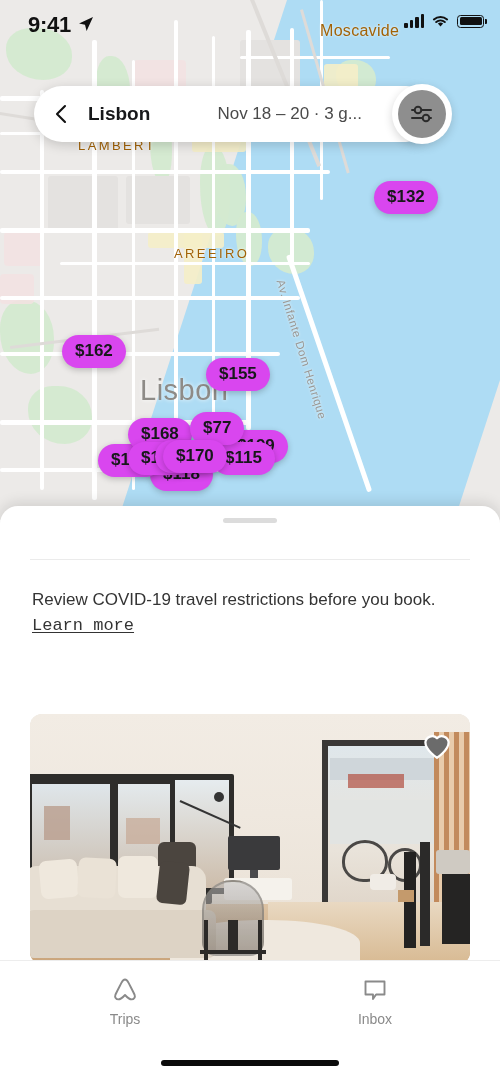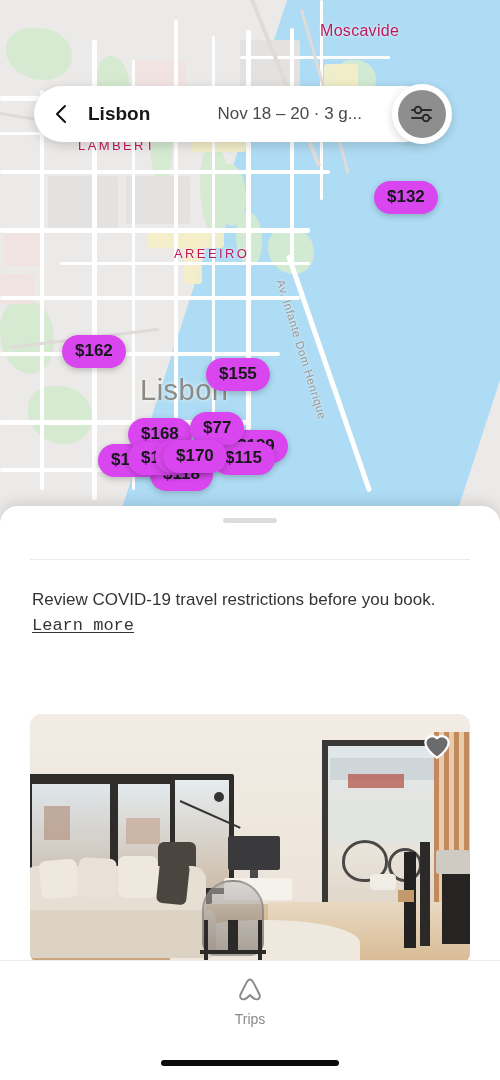--- a/index.html
+++ b/index.html
@@ -29,21 +29,21 @@
   }
   .pinkblock { position:absolute; background:#f3e2e2; border-radius:4px; opacity:.85; }
   .yellowblock { position:absolute; background:#f5eec8; border-radius:3px; opacity:.9; }
   .greyblock { position:absolute; background:#e4e2e0; border-radius:3px; }
   .road {
     position:absolute; background:#ffffff; border-radius:2px;
   }
   .road-grey { position:absolute; background:#dedbd8; }
 
   .map-label {
-    position:absolute; color:#be185d; font-weight:400;
+    position:absolute; color:#a16207; font-weight:400;
     letter-spacing:2.4px; font-size:13px; white-space:nowrap;
     text-shadow:0 0 3px rgba(255,255,255,.95);
   }
   #label-lisbon {
     position:absolute; left:140px; top:374px; font-size:29px;
     color:#8e8b87; letter-spacing:.5px; font-weight:400;
     text-shadow:0 0 4px rgba(255,255,255,.9);
   }
   #label-avenue {
     position:absolute; left:286px; top:278px;
@@ -249,20 +249,42 @@
         <div class="pin" style="left: 224px; top: 430px; z-index: 4;">$199</div>
         <div class="pin" style="left: 212px; top: 442px; z-index: 5;">$115</div>
         <div class="pin" style="left: 98px; top: 444px; z-index: 2;">$140</div>
         <div class="pin" style="left: 128px; top: 442px; z-index: 6;">$125</div>
         <div class="pin" style="left: 155px; top: 440px; z-index: 7;">$150</div>
         <div class="pin" style="left: 163px; top: 440px; z-index: 10;">$170</div>
         <div class="pin" style="left: 150px; top: 458px; z-index: 1;">$118</div>
       </div>
   </div>
 
+  <div id="statusbar">
+    <div id="status-time">9:41</div>
+    <svg id="status-loc-arrow" viewBox="0 0 16 16">
+      <path d="M15 1 L1 7.4 L7 8.8 L8.6 15 Z" fill="#111"></path>
+    </svg>
+    <div id="status-right">
+      <div class="bars">
+          <i></i>
+          <i></i>
+          <i></i>
+          <i></i>
+        </div>
+      <svg width="19" height="14" viewBox="0 0 19 14">
+        <path d="M9.5 12.6 L6.9 9.6 a4 4 0 0 1 5.2 0 Z" fill="#111"></path>
+        <path d="M2.9 5.4 a10 10 0 0 1 13.2 0" stroke="#111" stroke-width="2" fill="none" stroke-linecap="round"></path>
+        <path d="M5.2 8 a6.6 6.6 0 0 1 8.6 0" stroke="#111" stroke-width="2" fill="none" stroke-linecap="round"></path>
+      </svg>
+      <div id="battery">
+          <span></span>
+        </div>
+    </div>
+  </div>
 
   <div id="searchbar">
     <svg id="back-chevron" viewBox="0 0 20 20">
       <path d="M13 2 L5 10 L13 18" stroke="#111" stroke-width="2.1" fill="none" stroke-linecap="round" stroke-linejoin="round"></path>
     </svg>
     <div id="search-location">Lisbon</div>
     <div id="search-dates">Nov 18 – 20 · 3 g...</div>
     <div id="filter-button">
       <div id="filter-circle">
         <svg width="26" height="26" viewBox="0 0 26 26">
@@ -356,18 +378,24 @@
 
 
     <div class="tab">
       <svg class="tab-icon" viewBox="0 0 30 30">
         <path d="M15 4.5c1.6 0 2.6 1.3 3.6 3.3 1.4 2.8 5.2 10 6 12 .9 2.3-.6 4.6-3 4.6-2 0-3.8-1.3-6.6-4.4
                  -2.8 3.1-4.6 4.4-6.6 4.4-2.4 0-3.9-2.3-3-4.6.8-2 4.6-9.2 6-12C12.4 5.8 13.4 4.5 15 4.5z" fill="none" stroke="#8a8a8a" stroke-width="1.9" stroke-linejoin="round"></path>
       </svg>
       <div class="tab-label">Trips</div>
     </div>
 
+    <div class="tab">
+      <svg class="tab-icon" viewBox="0 0 30 30">
+        <path d="M5.5 6.5h19v13h-8.4l-3.1 4.4v-4.4H5.5z" fill="none" stroke="#8a8a8a" stroke-width="1.9" stroke-linejoin="round"></path>
+      </svg>
+      <div class="tab-label">Inbox</div>
+    </div>
 
 
     <div id="home-indicator"></div>
   </div>
 
 </div>
 
 </body></html>

